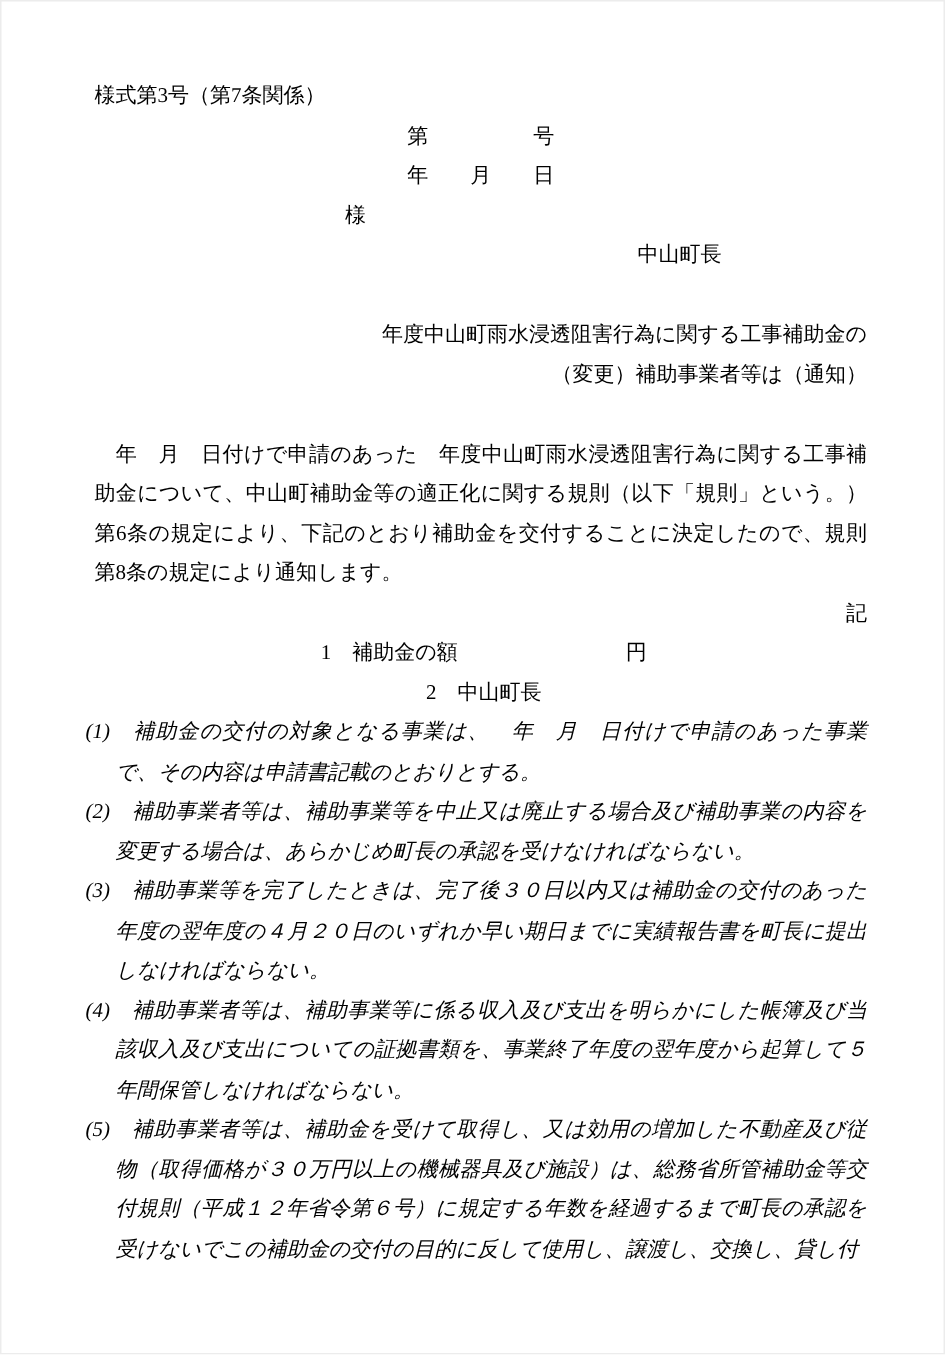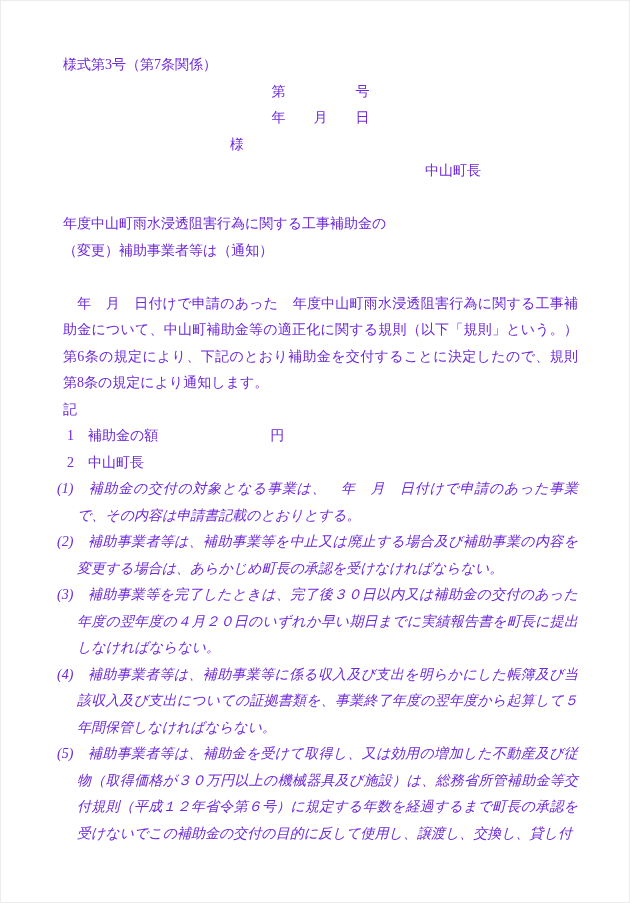--- a/index.html
+++ b/index.html
@@ -7,40 +7,41 @@
     padding: 0;
     background: #ffffff;
   }
   .page {
     position: relative;
     width: 630px;
     height: 903px;
     box-sizing: border-box;
     background: #ffffff;
     box-shadow: inset 0 0 0 1px #ececec;
-    color: #6d28d9;
+    color: #000000;
     font-family: "Liberation Serif", "DejaVu Serif", serif;
     font-size: 14px;
     line-height: 26.5px;
     padding: 52px 52px 0 63px;
     overflow: hidden;
   }
   .line { white-space: pre; }
   .right { text-align: center; }
-  .center { text-align: left; }
+  .center { text-align: right; }
   .addressee { padding-left: 167px; }
   .sender { padding-left: 362px; }
   .title-block { margin-top: 26.5px; }
   .body-par {
     margin: 26.5px 0 0 0;
     text-align: justify;
   }
   .num-line {
     margin-left: 4px;
     white-space: pre;
+    text-align: center;
   }
   .cond {
     margin: 0 0 0 14px;
     text-indent: -20px;
     text-align: justify;
     font-style: italic;
   }
   .cond .marker { white-space: pre; }
 </style>
 </head>

